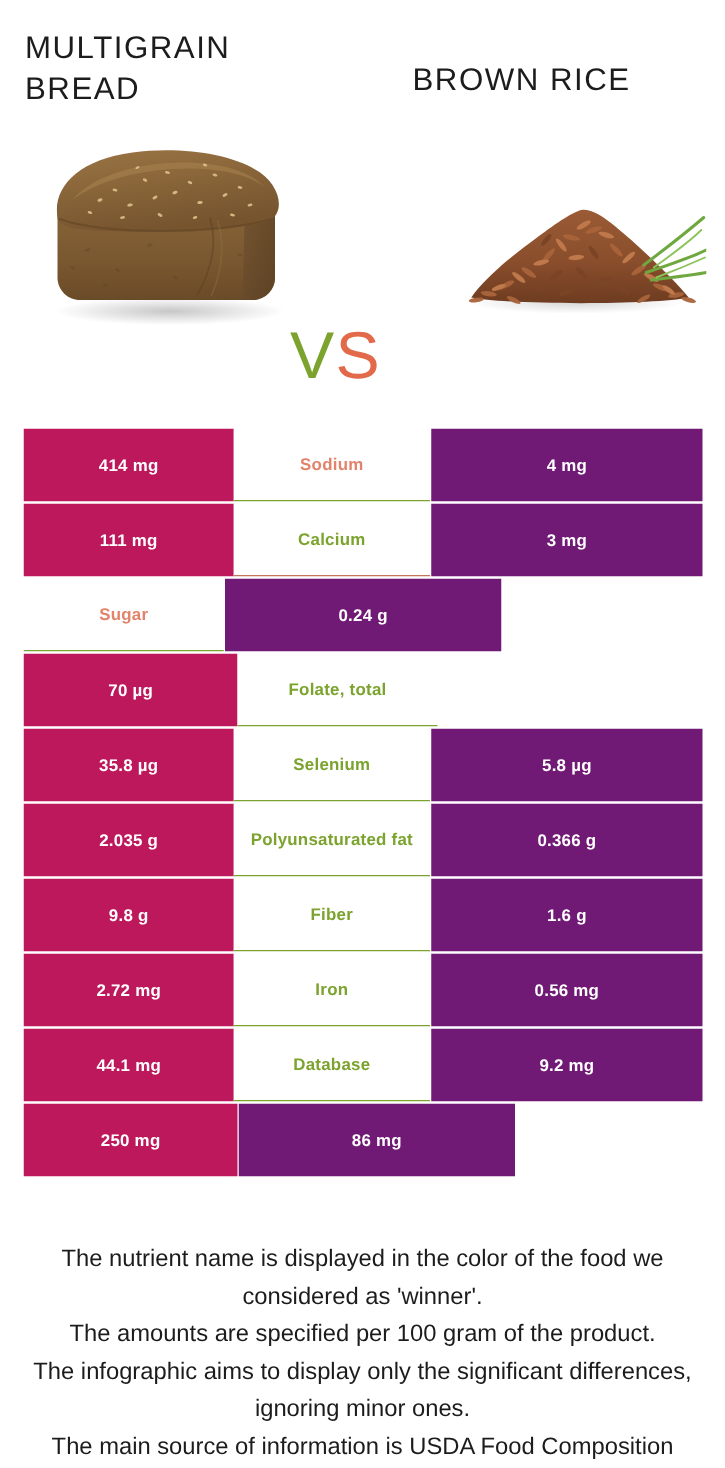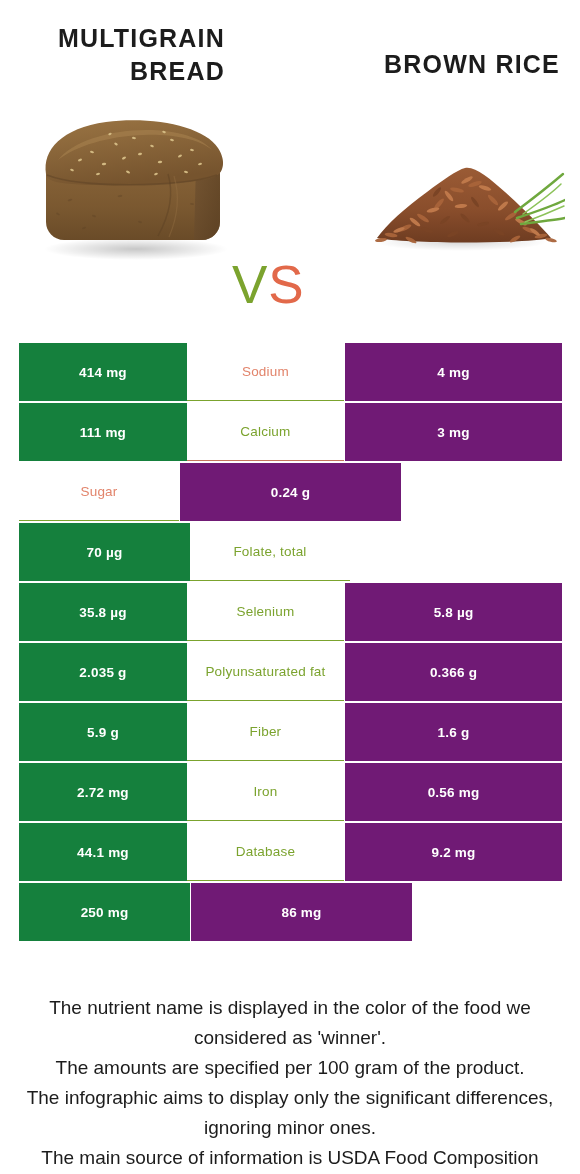--- a/index.html
+++ b/index.html
@@ -15,27 +15,27 @@
   }
 
   .page { width: 580px; height: 1174px; position: relative; }
 
   
   .titles { position: relative; height: 96px; }
 
   .title {
     position: absolute;
     font-family: "Liberation Sans", sans-serif;
-    font-weight: 700;
+    font-weight: 400;
     font-size: 25px;
     letter-spacing: 1.2px;
     color: #1c1c1c;
     text-transform: uppercase;
     line-height: 1.30;
-    text-align: right;
+    text-align: left;
   }
   .title-left  { left: 20px; top: 22px; width: 205px; }
   .title-right { left: 330px; top: 48px; width: 230px; }
 
   
   .hero {
     position: relative;
     height: 228px;
   }
 
@@ -84,32 +84,32 @@
   .cell-left, .cell-right {
     height: 58px;
     display: flex;
     align-items: center;
     justify-content: center;
     color: #ffffff;
     font-size: 13.5px;
     font-weight: bold;
     letter-spacing: .2px;
   }
-  .cell-left  { width: 171px; background: #15803d; }
+  .cell-left  { width: 171px; background: #be185d; }
   .cell-right { width: 221px; background: #701a75; margin-left: 1px; }
 
   .cell-mid {
     width: 160px;
     height: 58px;
     display: flex;
     align-items: center;
     justify-content: center;
     background: #ffffff;
     font-size: 13.5px;
-    font-weight: normal;
+    font-weight: bold;
     letter-spacing: .2px;
     border-bottom: 1px solid transparent;
     text-align: center;
   }
   .cell-mid.win-left  { color: #7BA32E; }
   .cell-mid.win-right { color: #E2846B; }
   .cell-mid.sep-green { border-bottom-color: #7BA32E; }
   .cell-mid.sep-red   { border-bottom-color: #C4765C; }
   .cell-mid.sep-none  { border-bottom-color: transparent; }
 
@@ -321,21 +321,21 @@
         <div class="cell-left">35.8 µg</div>
         <div class="cell-mid win-left sep-green">Selenium</div>
         <div class="cell-right">5.8 µg</div>
       </div>
       <div class="row">
         <div class="cell-left">2.035 g</div>
         <div class="cell-mid win-left sep-green">Polyunsaturated fat</div>
         <div class="cell-right">0.366 g</div>
       </div>
       <div class="row">
-        <div class="cell-left">5.9 g</div>
+        <div class="cell-left">9.8 g</div>
         <div class="cell-mid win-left sep-green">Fiber</div>
         <div class="cell-right">1.6 g</div>
       </div>
       <div class="row">
         <div class="cell-left">2.72 mg</div>
         <div class="cell-mid win-left sep-green">Iron</div>
         <div class="cell-right">0.56 mg</div>
       </div>
       <div class="row">
         <div class="cell-left">44.1 mg</div>

